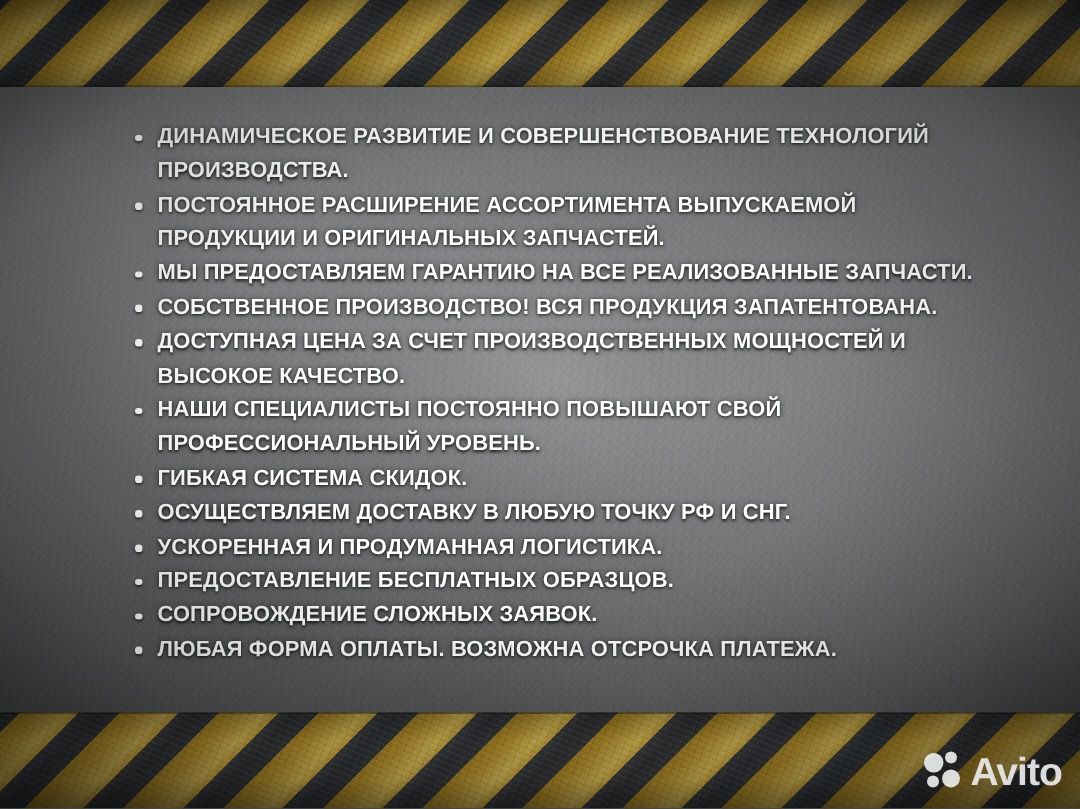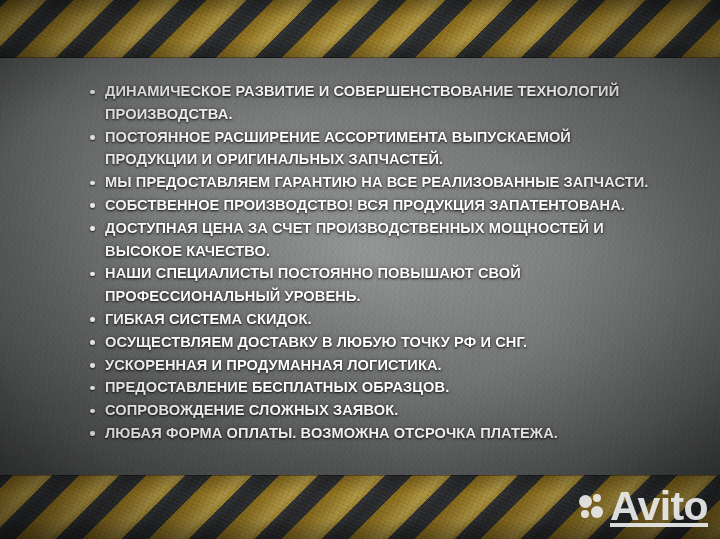--- a/index.html
+++ b/index.html
@@ -191,25 +191,24 @@
     background: #e9eaea;
     display: block;
   }
   .dot-lg-1 { width: 13px; height: 13px; left: 0;    top: 1px;  }
   .dot-sm-1 { width: 8px;  height: 8px;  left: 14px; top: 0;    }
   .dot-sm-2 { width: 8px;  height: 8px;  left: 2px;  top: 16px; }
   .dot-lg-2 { width: 12px; height: 12px; left: 12px; top: 12px; }
 
   .avito-word {
     color: #e9eaea;
-    font-size: 41px;
+    font-size: 26px;
     font-weight: bold;
     line-height: 1;
     letter-spacing: -0.6px;
-    text-decoration: underline;
   }
 </style>
 </head>
 <body>
 
 <div id="banner">
 
   <div class="bg-base"></div>
   <div class="bg-noise"></div>
   <div class="bg-blotch"></div>

